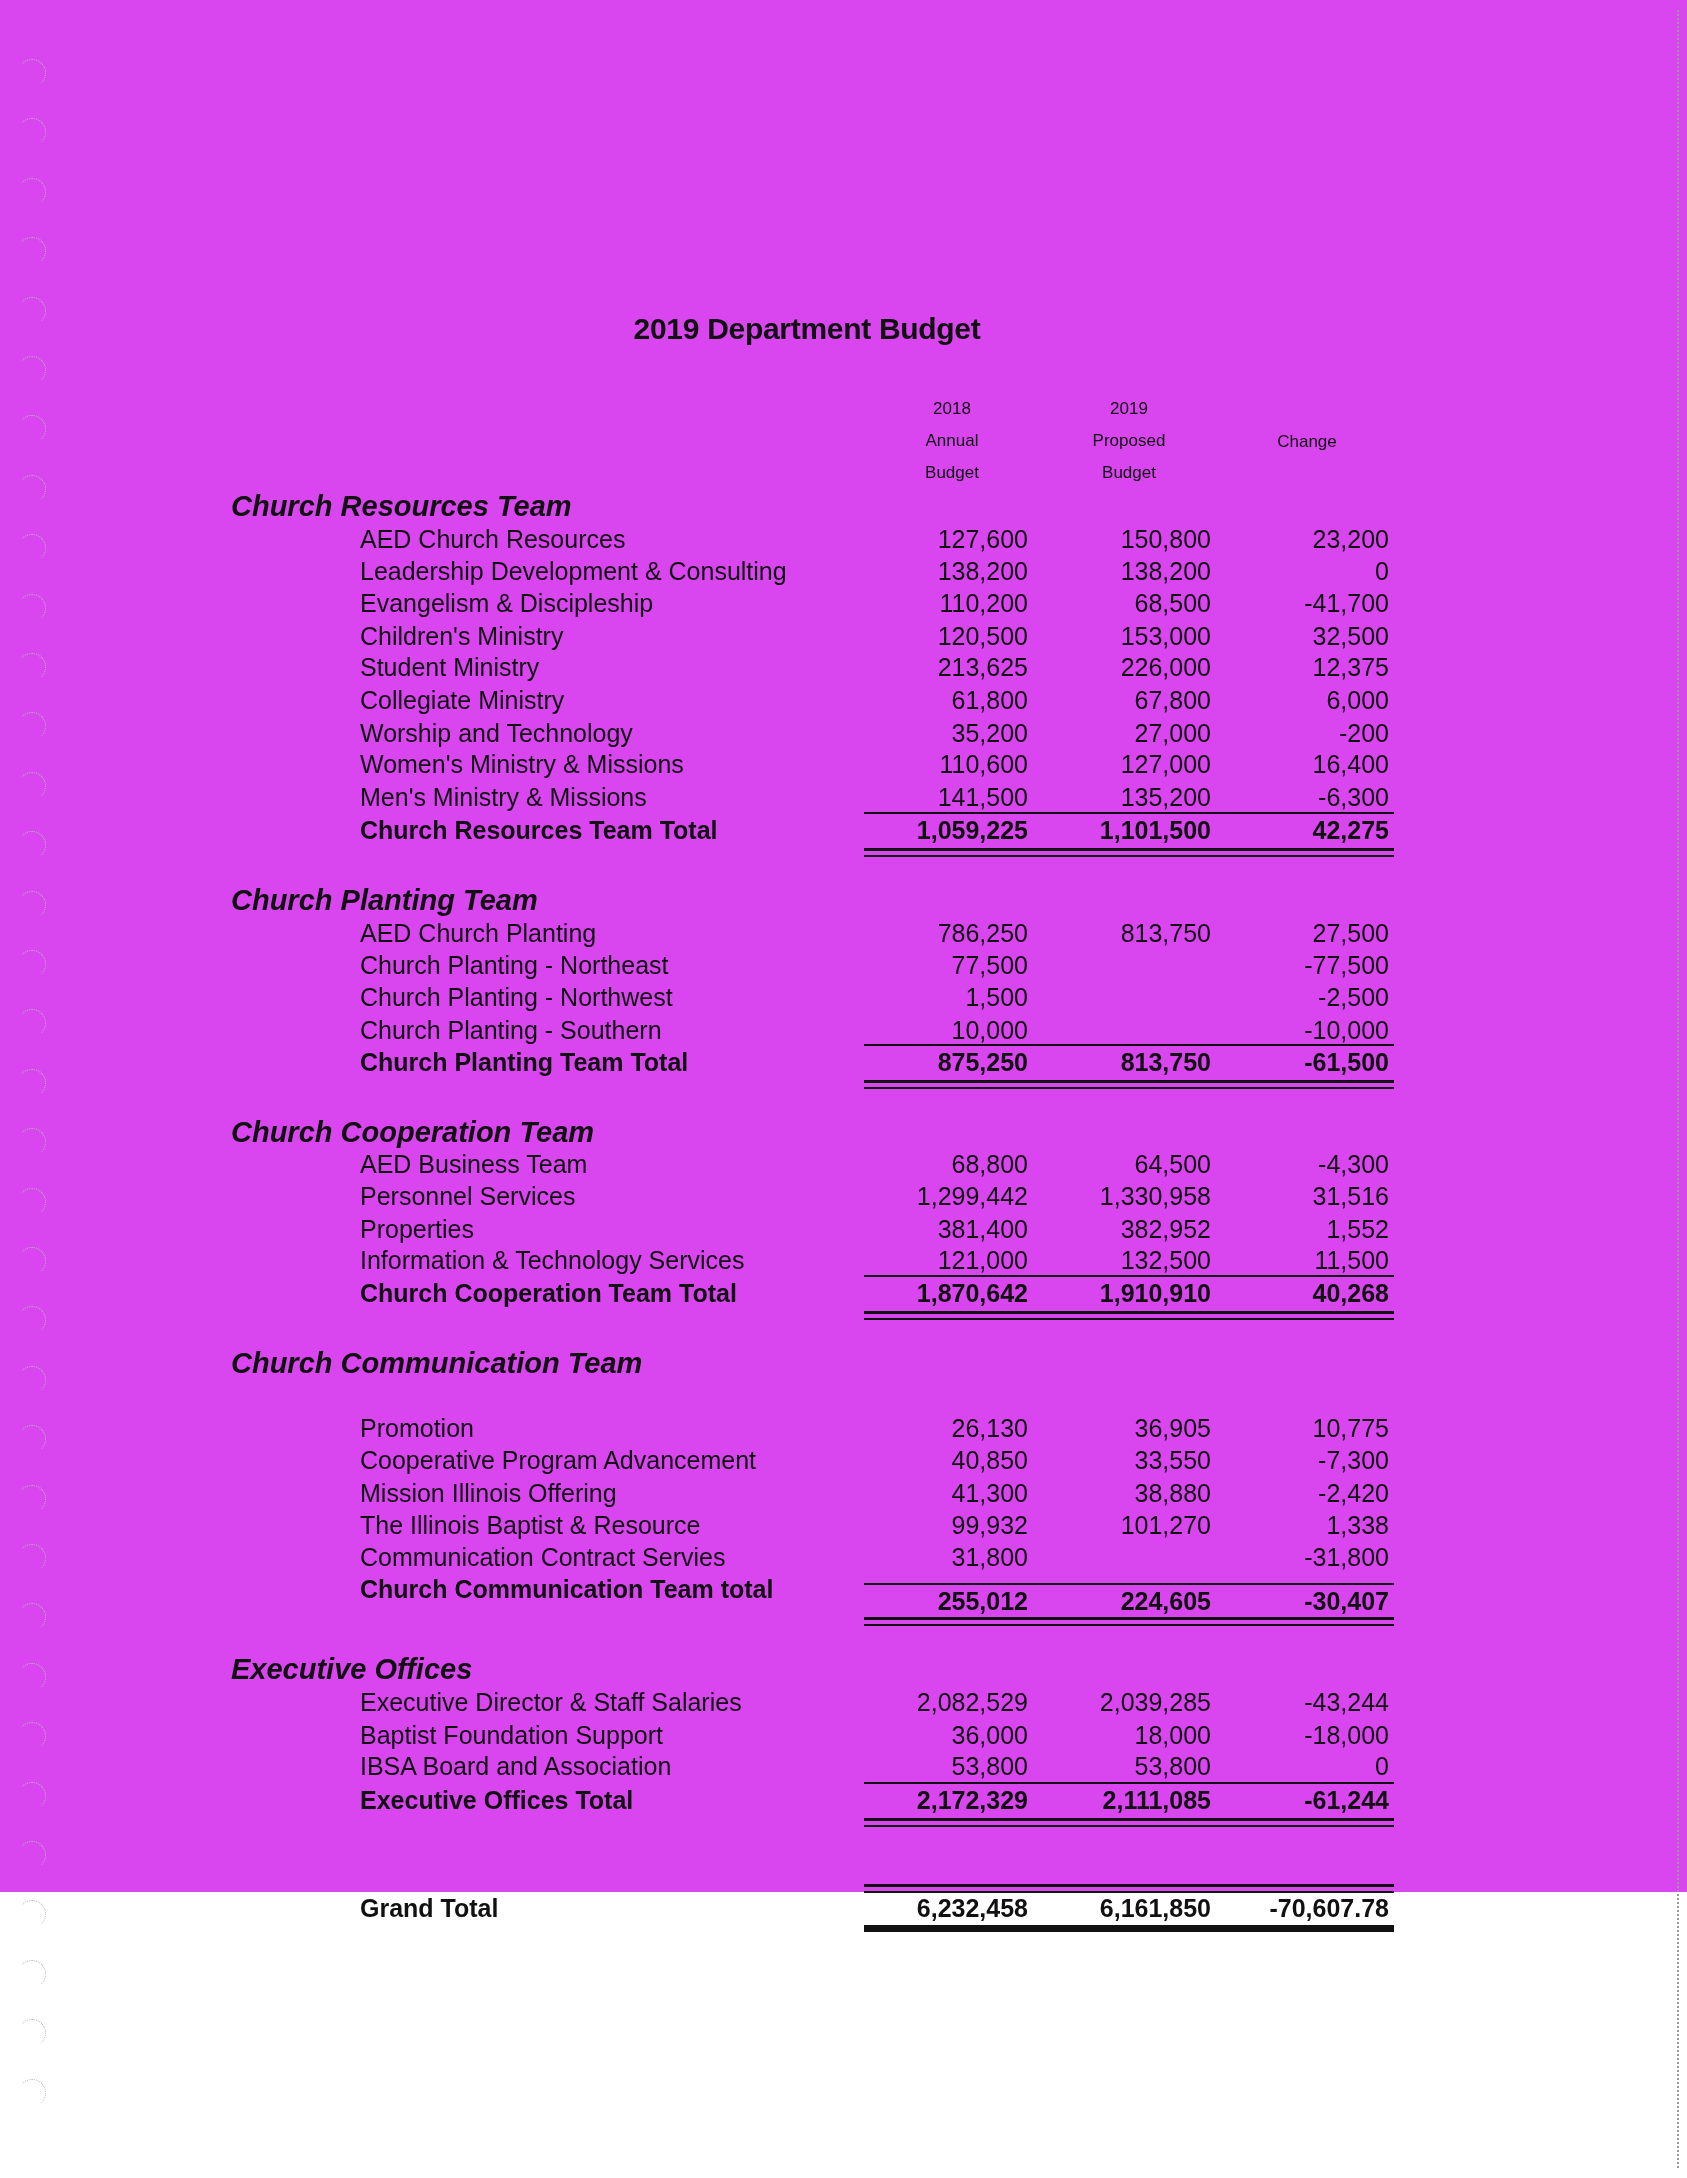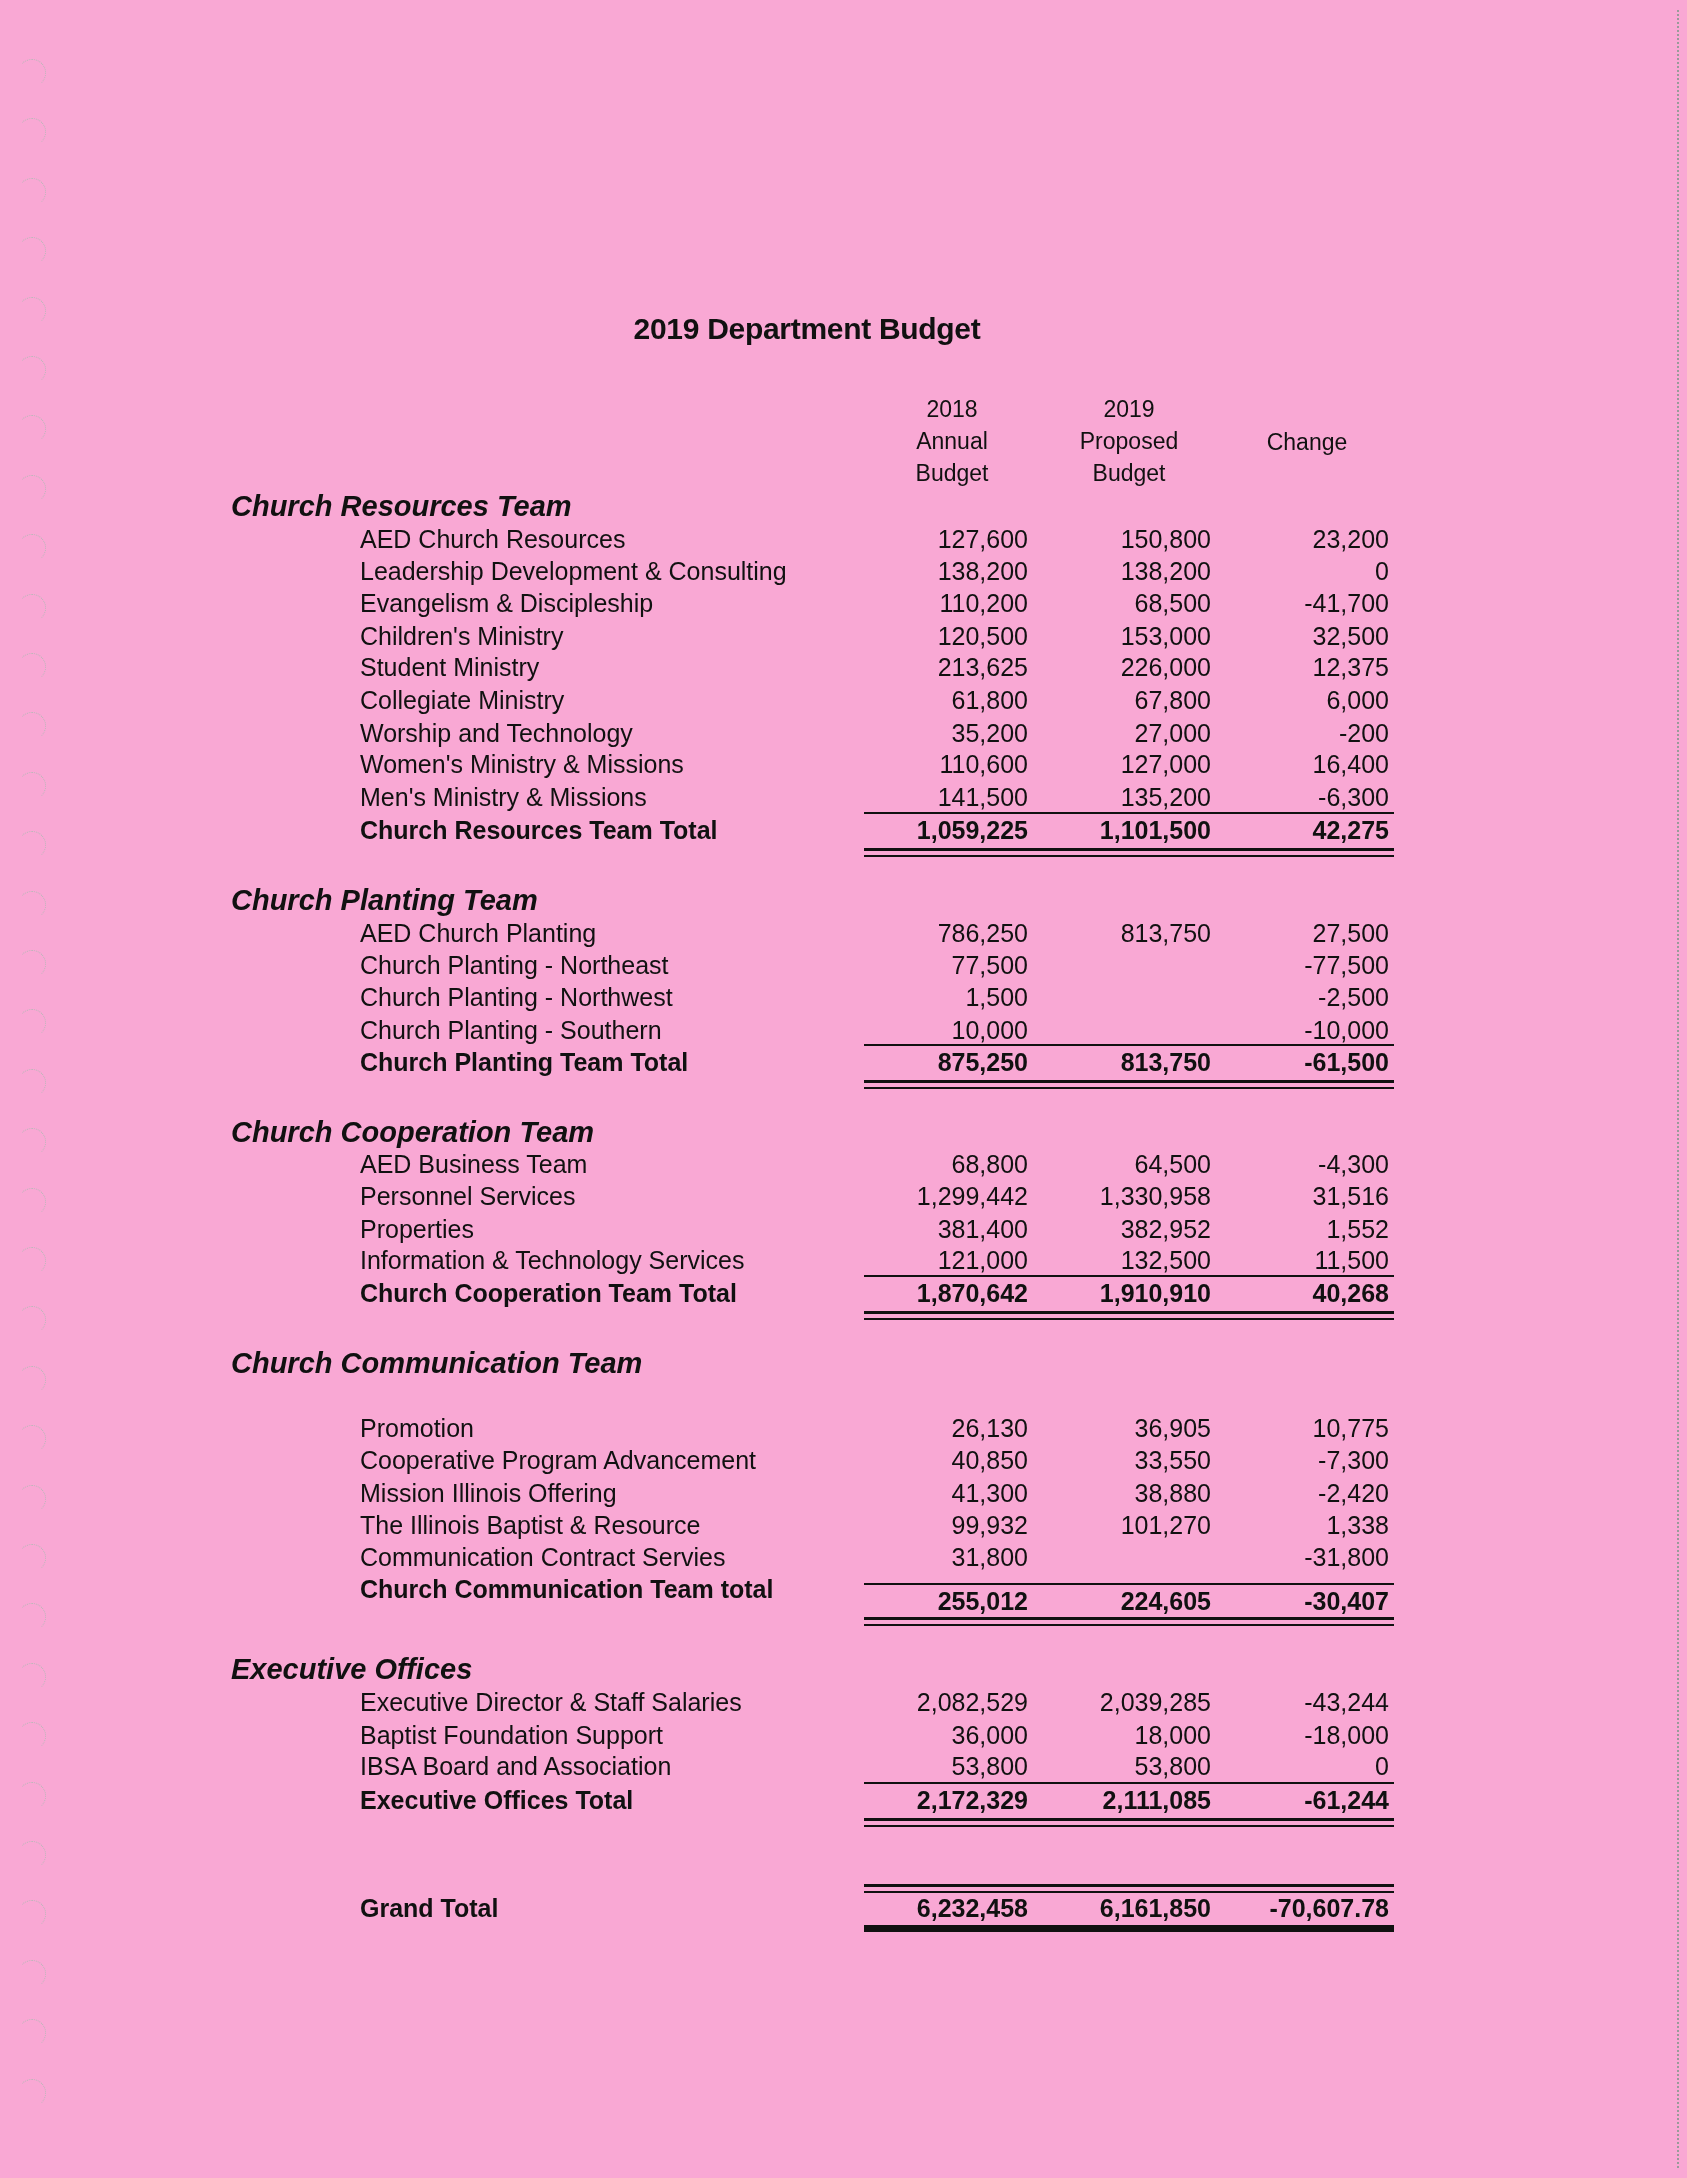--- a/index.html
+++ b/index.html
@@ -1,29 +1,29 @@
 <!DOCTYPE html>
 <html><head>
 <meta charset="utf-8">
 <style>
   html, body { margin: 0; padding: 0; background: #ffffff; }
   body { width: 1687px; height: 2178px; position: relative; overflow: hidden;
          font-family: "Liberation Sans", sans-serif; color: #111; }
-  .page { position: absolute; left: 0; top: 0; width: 1687px; height: 2178px; background: #f9a8d4; }
+  .page { position: absolute; left: 0; top: 0; width: 1687px; height: 1892px; background: #d946ef; }
 
   .right-edge { position: absolute; left: 1677px; top: 10px; width: 0; height: 2158px;
                 border-left: 2px dotted #9a9a9a; }
   .holes { position: absolute; left: 18px; top: 59px; width: 40px; height: 2059px; }
   .hole { position: absolute; left: 0; width: 26px; height: 26px; border-radius: 50%;
           border: 1.5px dotted #b8b8b8; border-left-color: transparent; border-bottom-color: transparent; }
 
   .title { position: absolute; left: 0; width: 1614px; top: 312px; text-align: center;
            font-weight: bold; font-size: 30px; letter-spacing: -0.3px; }
 
-  .hdr { position: absolute; font-size: 23px; text-align: center; line-height: 32px; width: 178px; }
+  .hdr { position: absolute; font-size: 17px; text-align: center; line-height: 32px; width: 178px; }
   .hdr-c1 { left: 863px; top: 393px; }
   .hdr-c2 { left: 1040px; top: 393px; }
   .hdr-c3 { left: 1218px; top: 426px; }
 
   .row { position: absolute; left: 0; width: 1687px; height: 32px; line-height: 32px; font-size: 25px; }
   .sec { position: absolute; left: 231px; font-weight: bold; font-style: italic; font-size: 29px; }
   .lbl { position: absolute; left: 360px; white-space: nowrap; }
   .num { position: absolute; text-align: right; width: 198px; white-space: nowrap; }
   .n1 { left: 830px; }
   .n2 { left: 1013px; text-align: right; }

